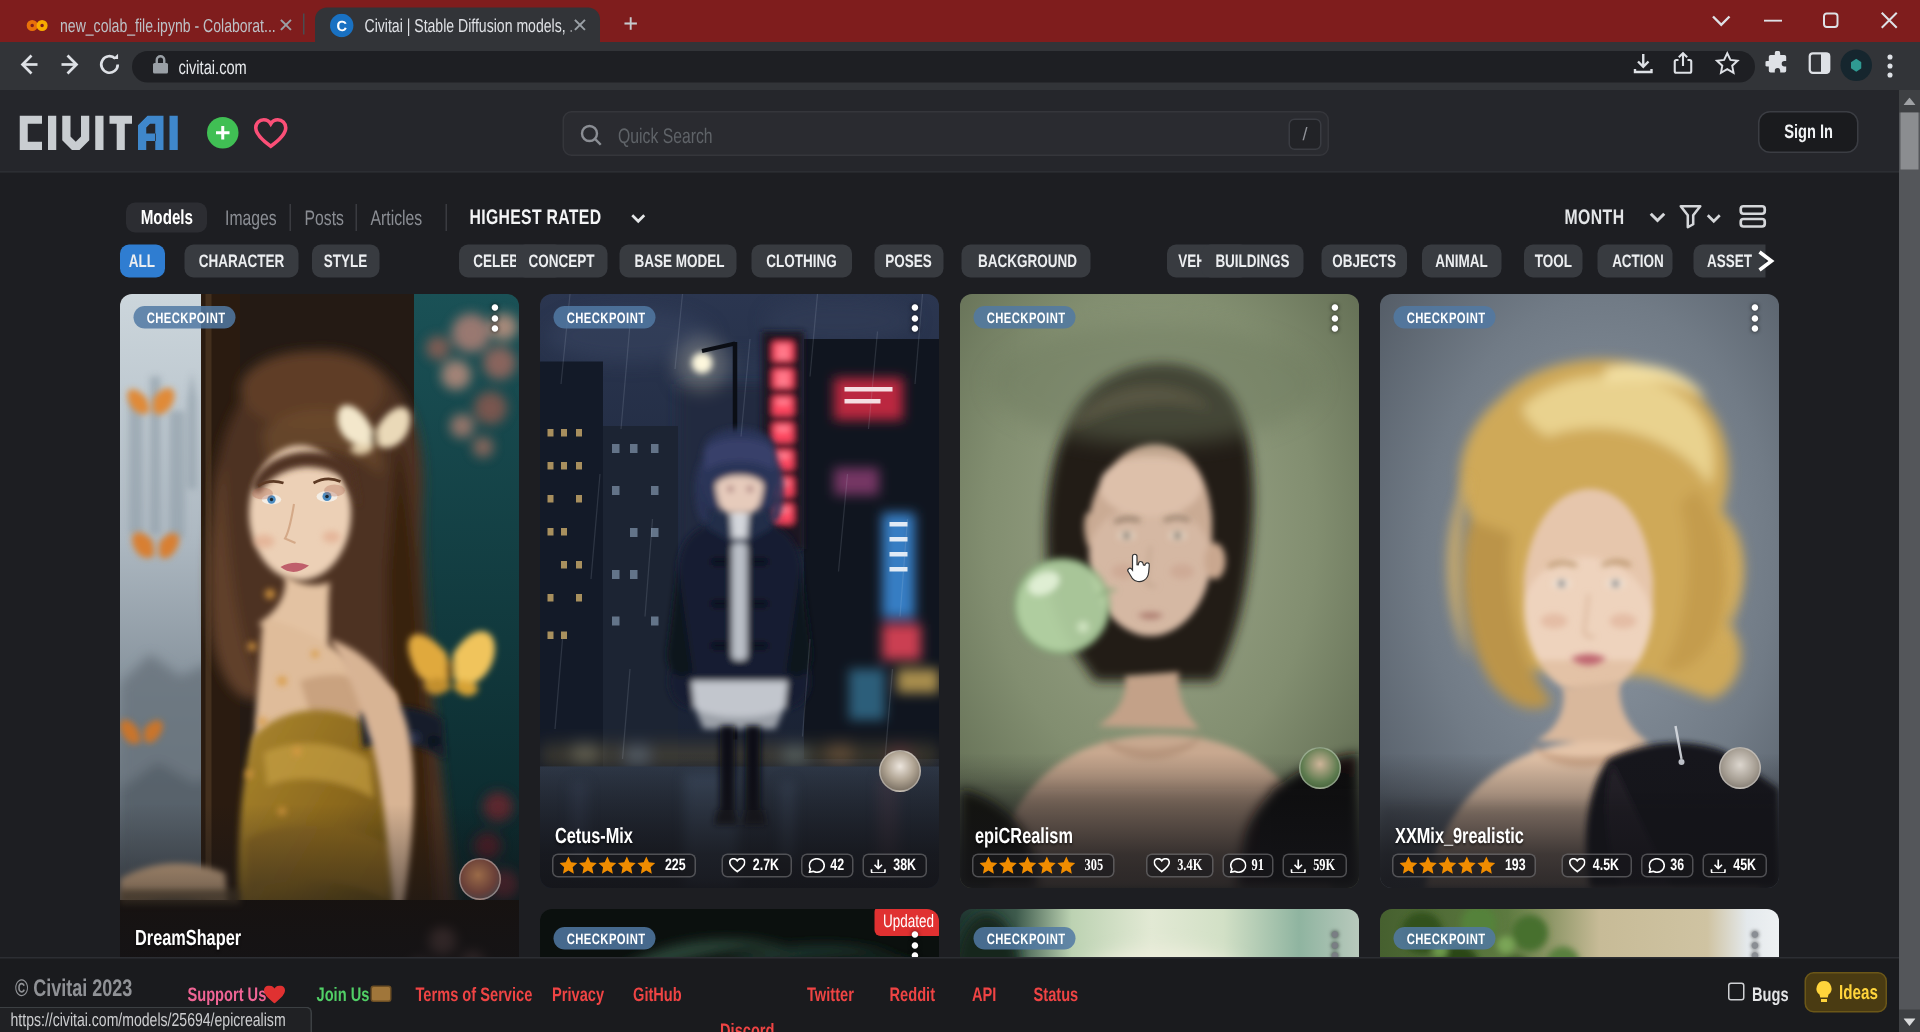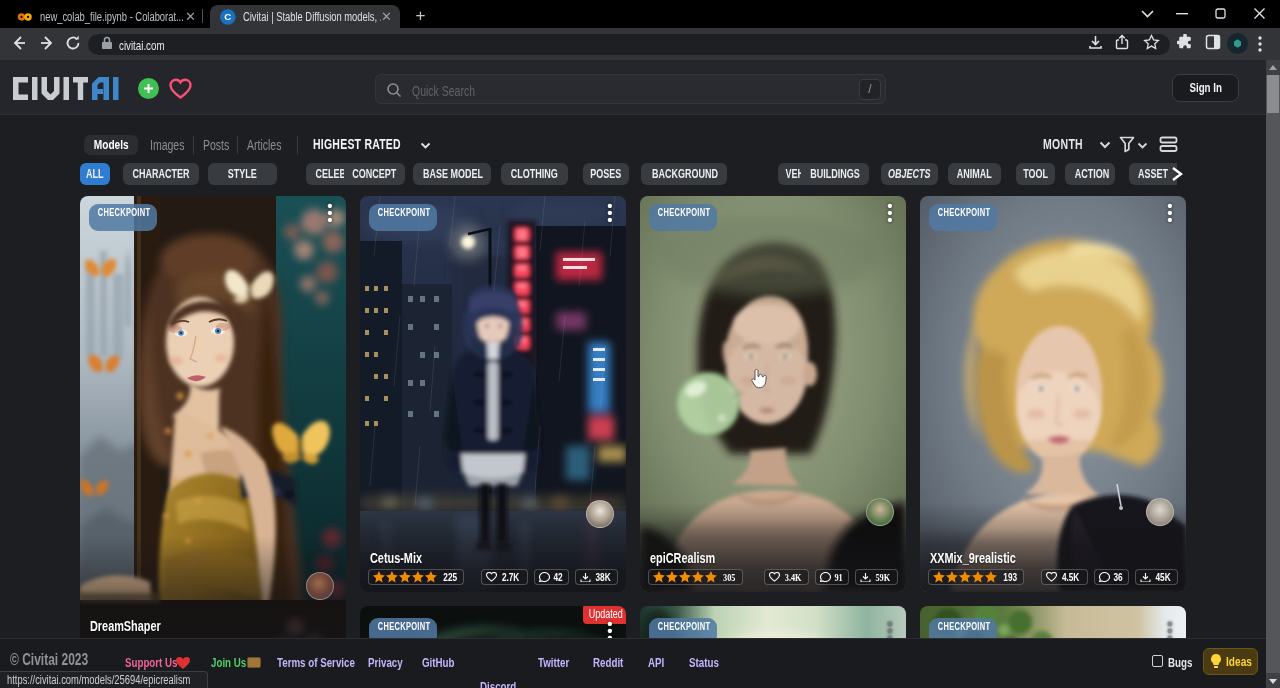--- a/index.html
+++ b/index.html
@@ -2,51 +2,51 @@
 <html><head>
 <meta charset="utf-8">
 <style>
   * { margin:0; padding:0; box-sizing:border-box; }
   html,body { width:1280px; height:688px; overflow:hidden; background:#1d1e22;
     font-family:"Liberation Sans", sans-serif; }
   .abs { position:absolute; }
   .cx { display:inline-block; transform:scaleX(.75); transform-origin:0 50%; white-space:nowrap; }
   .cxc { display:inline-block; transform:scaleX(.75); transform-origin:50% 50%; white-space:nowrap; }
   
-  #tabbar { position:absolute; left:0; top:0; width:1280px; height:28px; background:#000000; }
+  #tabbar { position:absolute; left:0; top:0; width:1280px; height:28px; background:#7f1d1d; }
   .tab { position:absolute; top:5px; height:23px; display:flex; align-items:center; }
   #tab1 { left:8px; width:196px; color:#bdc1c6; }
   #tab2 { left:210px; width:190px; background:#323438; border-radius:8px 8px 0 0; color:#dfe1e5; }
   .tabtitle { font-size:12px; white-space:nowrap; overflow:hidden; }
   .tabx { color:#9aa0a6; font-size:13px; margin-left:auto; margin-right:8px; }
   #newtab { position:absolute; left:412px; top:8px; width:17px; height:17px; color:#c6cacd; font-size:17px; line-height:16px; text-align:center; }
   #toolbar { position:absolute; left:0; top:28px; width:1280px; height:32px; background:#323438; }
   #omnibox { position:absolute; left:88px; top:34px; width:1082px; height:21px; border-radius:11px; background:#1e1f23; }
   .tbico { position:absolute; top:34px; }
   
   #siteheader { position:absolute; left:0; top:60px; width:1280px; height:55px; background:#25262b; border-bottom:1px solid #2c2e33; }
   #search { position:absolute; left:375px; top:74px; width:511px; height:30px; background:#2a2b30; border:1px solid #35363b; border-radius:6px; }
   #signin { position:absolute; left:1172px; top:74px; width:67px; height:28px; background:#1a1b1e; border:1px solid #3b3d43; border-radius:8px; color:#f1f3f5; font-size:13px; font-weight:bold; text-align:center; line-height:26px; }
   
   .navtxt { position:absolute; font-size:14px; }
   
   .chip { position:absolute; top:163px; height:22px; border-radius:6px; background:#383b40; color:#eceef0; font-size:12px; font-weight:bold; line-height:22px; text-align:center; white-space:nowrap; }
   
   .card { position:absolute; width:266px; border-radius:8px; overflow:hidden; background:#25262b; }
-  .badge-cp { position:absolute; left:9px; top:8px; height:27px; width:68px; text-align:center; background:rgba(81,121,163,0.85); border-radius:9px; color:#fff; font-size:10px; font-weight:bold; letter-spacing:.4px; line-height:17px; }
+  .badge-cp { position:absolute; left:9px; top:8px; height:15px; width:68px; text-align:center; background:rgba(81,121,163,0.85); border-radius:9px; color:#fff; font-size:10px; font-weight:bold; letter-spacing:.4px; line-height:17px; }
   .dots { position:absolute; right:9px; top:6px; width:14px; height:22px; color:#fff; font-size:15px; font-weight:bold; line-height:7px; text-align:center; text-shadow:0 0 3px rgba(0,0,0,.8); }
   .ctitle { position:absolute; left:10px; color:#fff; font-size:14.5px; font-weight:bold; text-shadow:0 1px 2px rgba(0,0,0,.6); }
   .statrow { position:absolute; left:8px; right:8px; display:flex; justify-content:space-between; }
   .pill { height:16px; background:rgba(24,24,28,0.55); border:1px solid rgba(255,255,255,0.25); border-radius:4px; display:flex; align-items:center; padding:0 4px; color:#fff; font-size:11px; font-weight:bold; }
   .pgroup { display:flex; gap:6px; }
   .avatar { position:absolute; width:28px; height:28px; border-radius:50%; border:1px solid rgba(255,255,255,.35); overflow:hidden; }
   .fade { position:absolute; left:0; right:0; bottom:0; height:90px; background:linear-gradient(to bottom, rgba(20,20,24,0) 0%, rgba(20,20,24,.75) 75%, rgba(20,20,24,.85) 100%); }
   
   #footer { position:absolute; left:0; top:638px; width:1280px; height:50px; background:#1a1b1e; border-top:1px solid #2c2e33; }
-  .flink { position:absolute; top:655px; font-size:13px; font-weight:bold; color:#c4b5fd; }
+  .flink { position:absolute; top:655px; font-size:13px; font-weight:bold; color:#ef4444; }
   #statusbar { position:absolute; left:0; top:671px; width:208px; height:17px; background:#202124; border:1px solid #3c4043; border-left:none; border-bottom:none; border-radius:0 4px 0 0; color:#cdced0; font-size:11px; line-height:16px; padding-left:7px; white-space:nowrap; }
   
   #sbar { position:absolute; left:1266px; top:60px; width:14px; height:628px; background:#54565a; }
   #sbtn-top { position:absolute; left:0; top:0; width:14px; height:15px; background:#3e4043; }
   #sthumb { position:absolute; left:1px; top:15px; width:12px; height:38px; background:#8b8d90; }
   #sbtn-bot { position:absolute; left:0; top:613px; width:14px; height:15px; background:#3e4043; }
 </style>
 </head>
 <body>
 
@@ -185,30 +185,30 @@
 <svg class="abs" style="left:1137px; top:142px;" width="11" height="8" viewBox="0 0 11 8">
     <path d="M1.5 1.5 L5.5 5.5 L9.5 1.5" stroke="#d5d7da" stroke-width="1.8" fill="none"></path>
   </svg>
 <svg class="abs" style="left:1159px; top:136px;" width="19" height="17" viewBox="0 0 19 17">
     <rect x="1.5" y="1.5" width="16" height="5" rx="1.8" stroke="#d5d7da" stroke-width="1.8" fill="none"></rect>
     <rect x="1.5" y="10" width="16" height="5" rx="1.8" stroke="#d5d7da" stroke-width="1.8" fill="none"></rect>
   </svg>
 
 <div class="chip" style="left:80px; width:30px; background:#2f7dd1;"><span class="cxc">ALL</span></div>
 <div class="chip" style="left:123px; width:76px;"><span class="cxc">CHARACTER</span></div>
-<div class="chip" style="left:208px; width:69px;"><span class="cxc">STYLE</span></div>
+<div class="chip" style="left:208px; width:45px;"><span class="cxc">STYLE</span></div>
 <div class="chip" style="left:262px; width:70px;margin-left:44px;"><span class="cxc">CELEBRITY</span></div>
 <div class="chip" style="left:344px; width:61px;"><span class="cxc">CONCEPT</span></div>
 <div class="chip" style="left:413px; width:78px;"><span class="cxc">BASE MODEL</span></div>
 <div class="chip" style="left:501px; width:67px;"><span class="cxc">CLOTHING</span></div>
 <div class="chip" style="left:583px; width:46px;"><span class="cxc">POSES</span></div>
 <div class="chip" style="left:641px; width:86px;"><span class="cxc">BACKGROUND</span></div>
 <div class="chip" style="left:778px; width:55px;"><span class="cxc">VEHICLE</span></div>
 <div class="chip" style="left:801px; width:68px;text-decoration:underline;"><span class="cxc">BUILDINGS</span></div>
-<div class="chip" style="left:881px; width:57px;font-style:italic;"><span class="cxc">OBJECTS</span></div>
+<div class="chip" style="left:881px; width:57px;"><span class="cxc">OBJECTS</span></div>
 <div class="chip" style="left:948px; width:53px;"><span class="cxc">ANIMAL</span></div>
 <div class="chip" style="left:1016px; width:39px;"><span class="cxc">TOOL</span></div>
 <div class="chip" style="left:1065px; width:50px;text-align:right;"><span class="cxc">ACTION</span></div>
 <div class="chip" style="left:1129px; width:48px; border-radius:6px 0 0 6px;"><span class="cxc">ASSET</span></div>
 <svg class="abs" style="left:1170px; top:166px;" width="14" height="16" viewBox="0 0 14 16">
     <path d="M3 2 L11 8 L3 14" stroke="#fff" stroke-width="2.4" fill="none"></path>
   </svg>
 
 <div class="card" id="card1" style="left:80px; top:196px; height:460px;">
 <svg width="266" height="460" viewBox="0 0 266 460">

